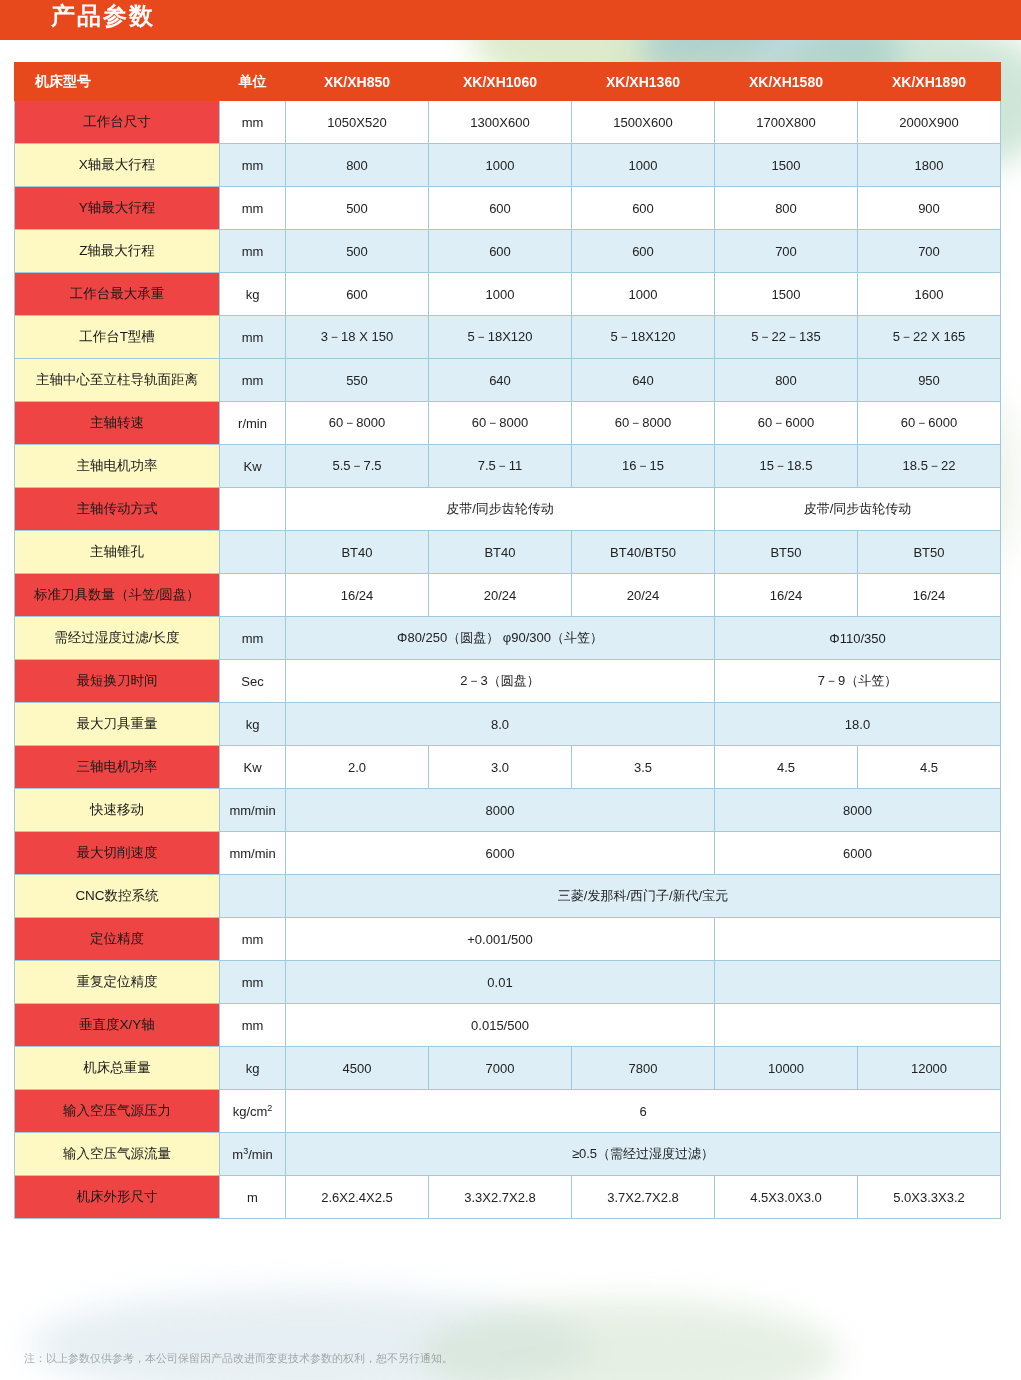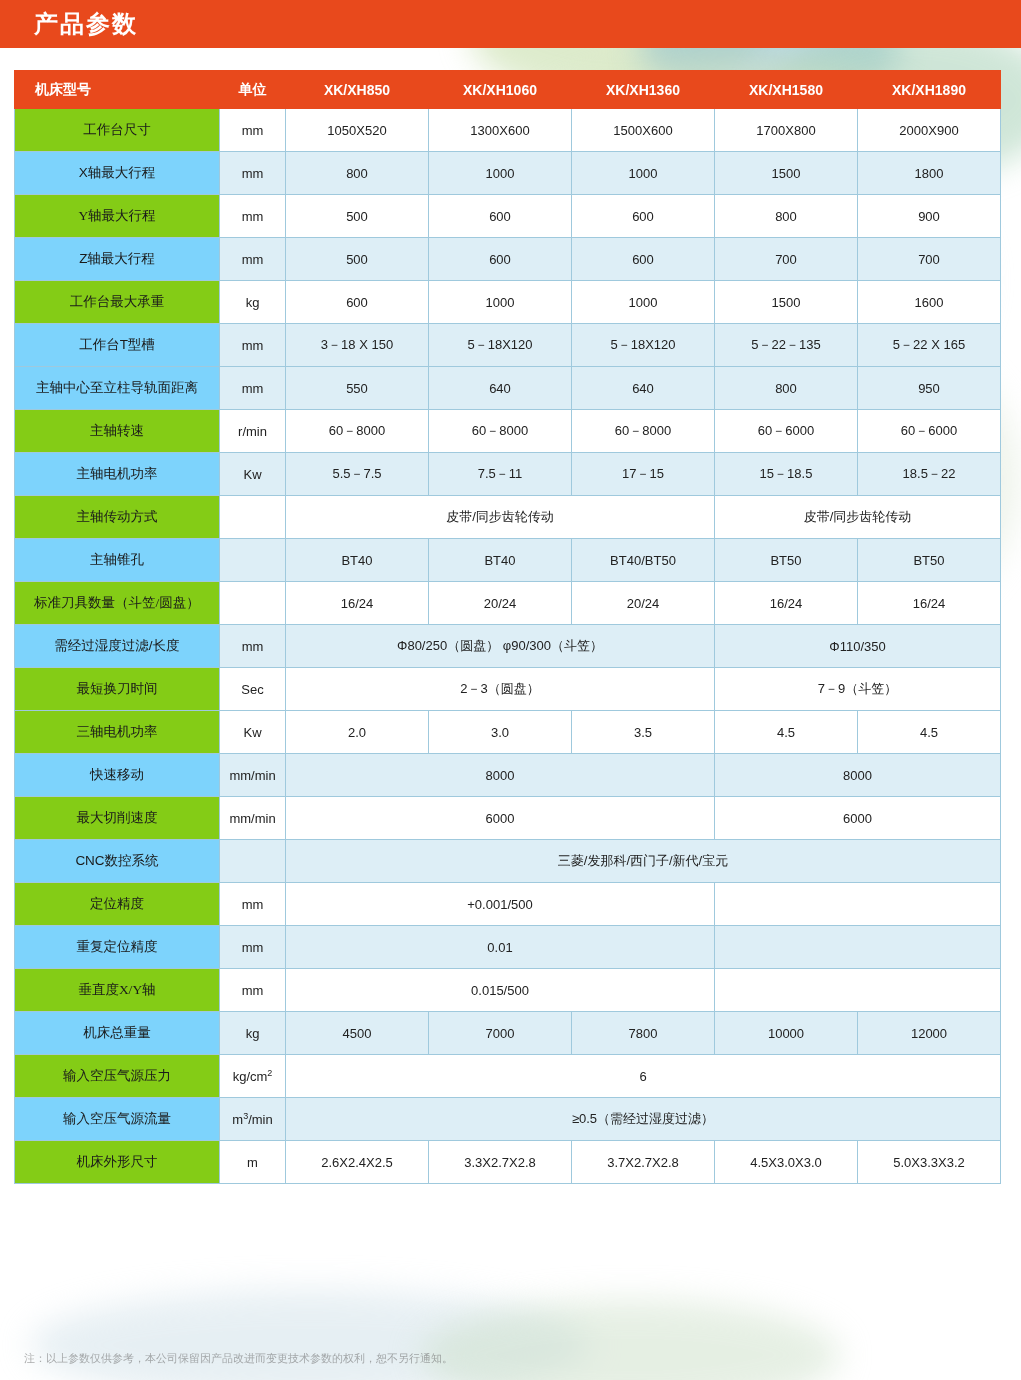--- a/index.html
+++ b/index.html
@@ -37,27 +37,26 @@
   .b4 { left: 520px; top: 60px;  width: 420px; height: 160px; background: #d6e4c0; opacity:.5;}
   .b5 { left: 600px; top: 150px; width: 380px; height: 260px; background: #cfe2e8; opacity:.45;}
   .b6 { left: 700px; top: 330px; width: 320px; height: 300px; background: #dfe9d8; opacity:.4;}
   .b7 { left: 30px;  top: 1290px;width: 560px; height: 110px; background: #cfe0e8; opacity:.5;}
   .b8 { left: 420px; top: 1300px;width: 420px; height: 110px; background: #cde0c9; opacity:.45;}
 
   
   .title-band {
     position: relative;
     z-index: 2;
-    height: 48px;
+    height: 40px;
     background: #e8491c;
     display: flex;
-    align-items: center;
     width: 1021px;
     box-sizing: border-box;
-    padding-left: 34px;
+    padding-left: 51px;
   }
   .title-band .title {
     color: #ffffff;
     font-size: 24px;
     font-weight: bold;
     letter-spacing: 2px;
   }
 
   .header-spacer { height: 22px; position: relative; z-index: 2;}
 
@@ -96,22 +95,22 @@
     padding-left: 20px;
   }
   td.rowname {
     text-align: left;
     padding-left: 20px;
     font-size: 13.5px;
     color: #1a1a1a;
   }
   tr.odd td { background: #ffffff; }
   tr.even td { background: #ddeef6; }
-  tr.odd td.rowname { background: #84cc16; font-family: Liberation Serif, serif; }
-  tr.even td.rowname { background: #7dd3fc; text-align: center; }
+  tr.odd td.rowname { background: #ef4444; }
+  tr.even td.rowname { background: #fef9c3; text-align: center; }
 
   .col-name  { width: 205px; }
   .col-unit  { width: 66px; }
   .col-v     { width: 143px; }
 
   .unit sup { font-size: 9px; vertical-align: super; }
 
   
   .footer {
     position: absolute;
@@ -240,21 +239,21 @@
           <td>60－8000</td>
           <td>60－8000</td>
           <td>60－6000</td>
           <td>60－6000</td>
         </tr>
         <tr class="even">
           <td class="rowname">主轴电机功率</td>
           <td class="unit">Kw</td>
           <td>5.5－7.5</td>
           <td>7.5－11</td>
-          <td>17－15</td>
+          <td>16－15</td>
           <td>15－18.5</td>
           <td>18.5－22</td>
         </tr>
         <tr class="odd">
           <td class="rowname">主轴传动方式</td>
           <td class="unit"></td>
           <td colspan="3">皮带/同步齿轮传动</td>
           <td colspan="2">皮带/同步齿轮传动</td>
         </tr>
         <tr class="even">
@@ -280,20 +279,26 @@
           <td class="unit">mm</td>
           <td colspan="3">Φ80/250（圆盘）    φ90/300（斗笠）</td>
           <td colspan="2">Φ110/350</td>
         </tr>
         <tr class="odd">
           <td class="rowname">最短换刀时间</td>
           <td class="unit">Sec</td>
           <td colspan="3">2－3（圆盘）</td>
           <td colspan="2">7－9（斗笠）</td>
         </tr>
+        <tr class="even">
+          <td class="rowname">最大刀具重量</td>
+          <td class="unit">kg</td>
+          <td colspan="3">8.0</td>
+          <td colspan="2">18.0</td>
+        </tr>
         <tr class="odd">
           <td class="rowname">三轴电机功率</td>
           <td class="unit">Kw</td>
           <td>2.0</td>
           <td>3.0</td>
           <td>3.5</td>
           <td>4.5</td>
           <td>4.5</td>
         </tr>
         <tr class="even">

